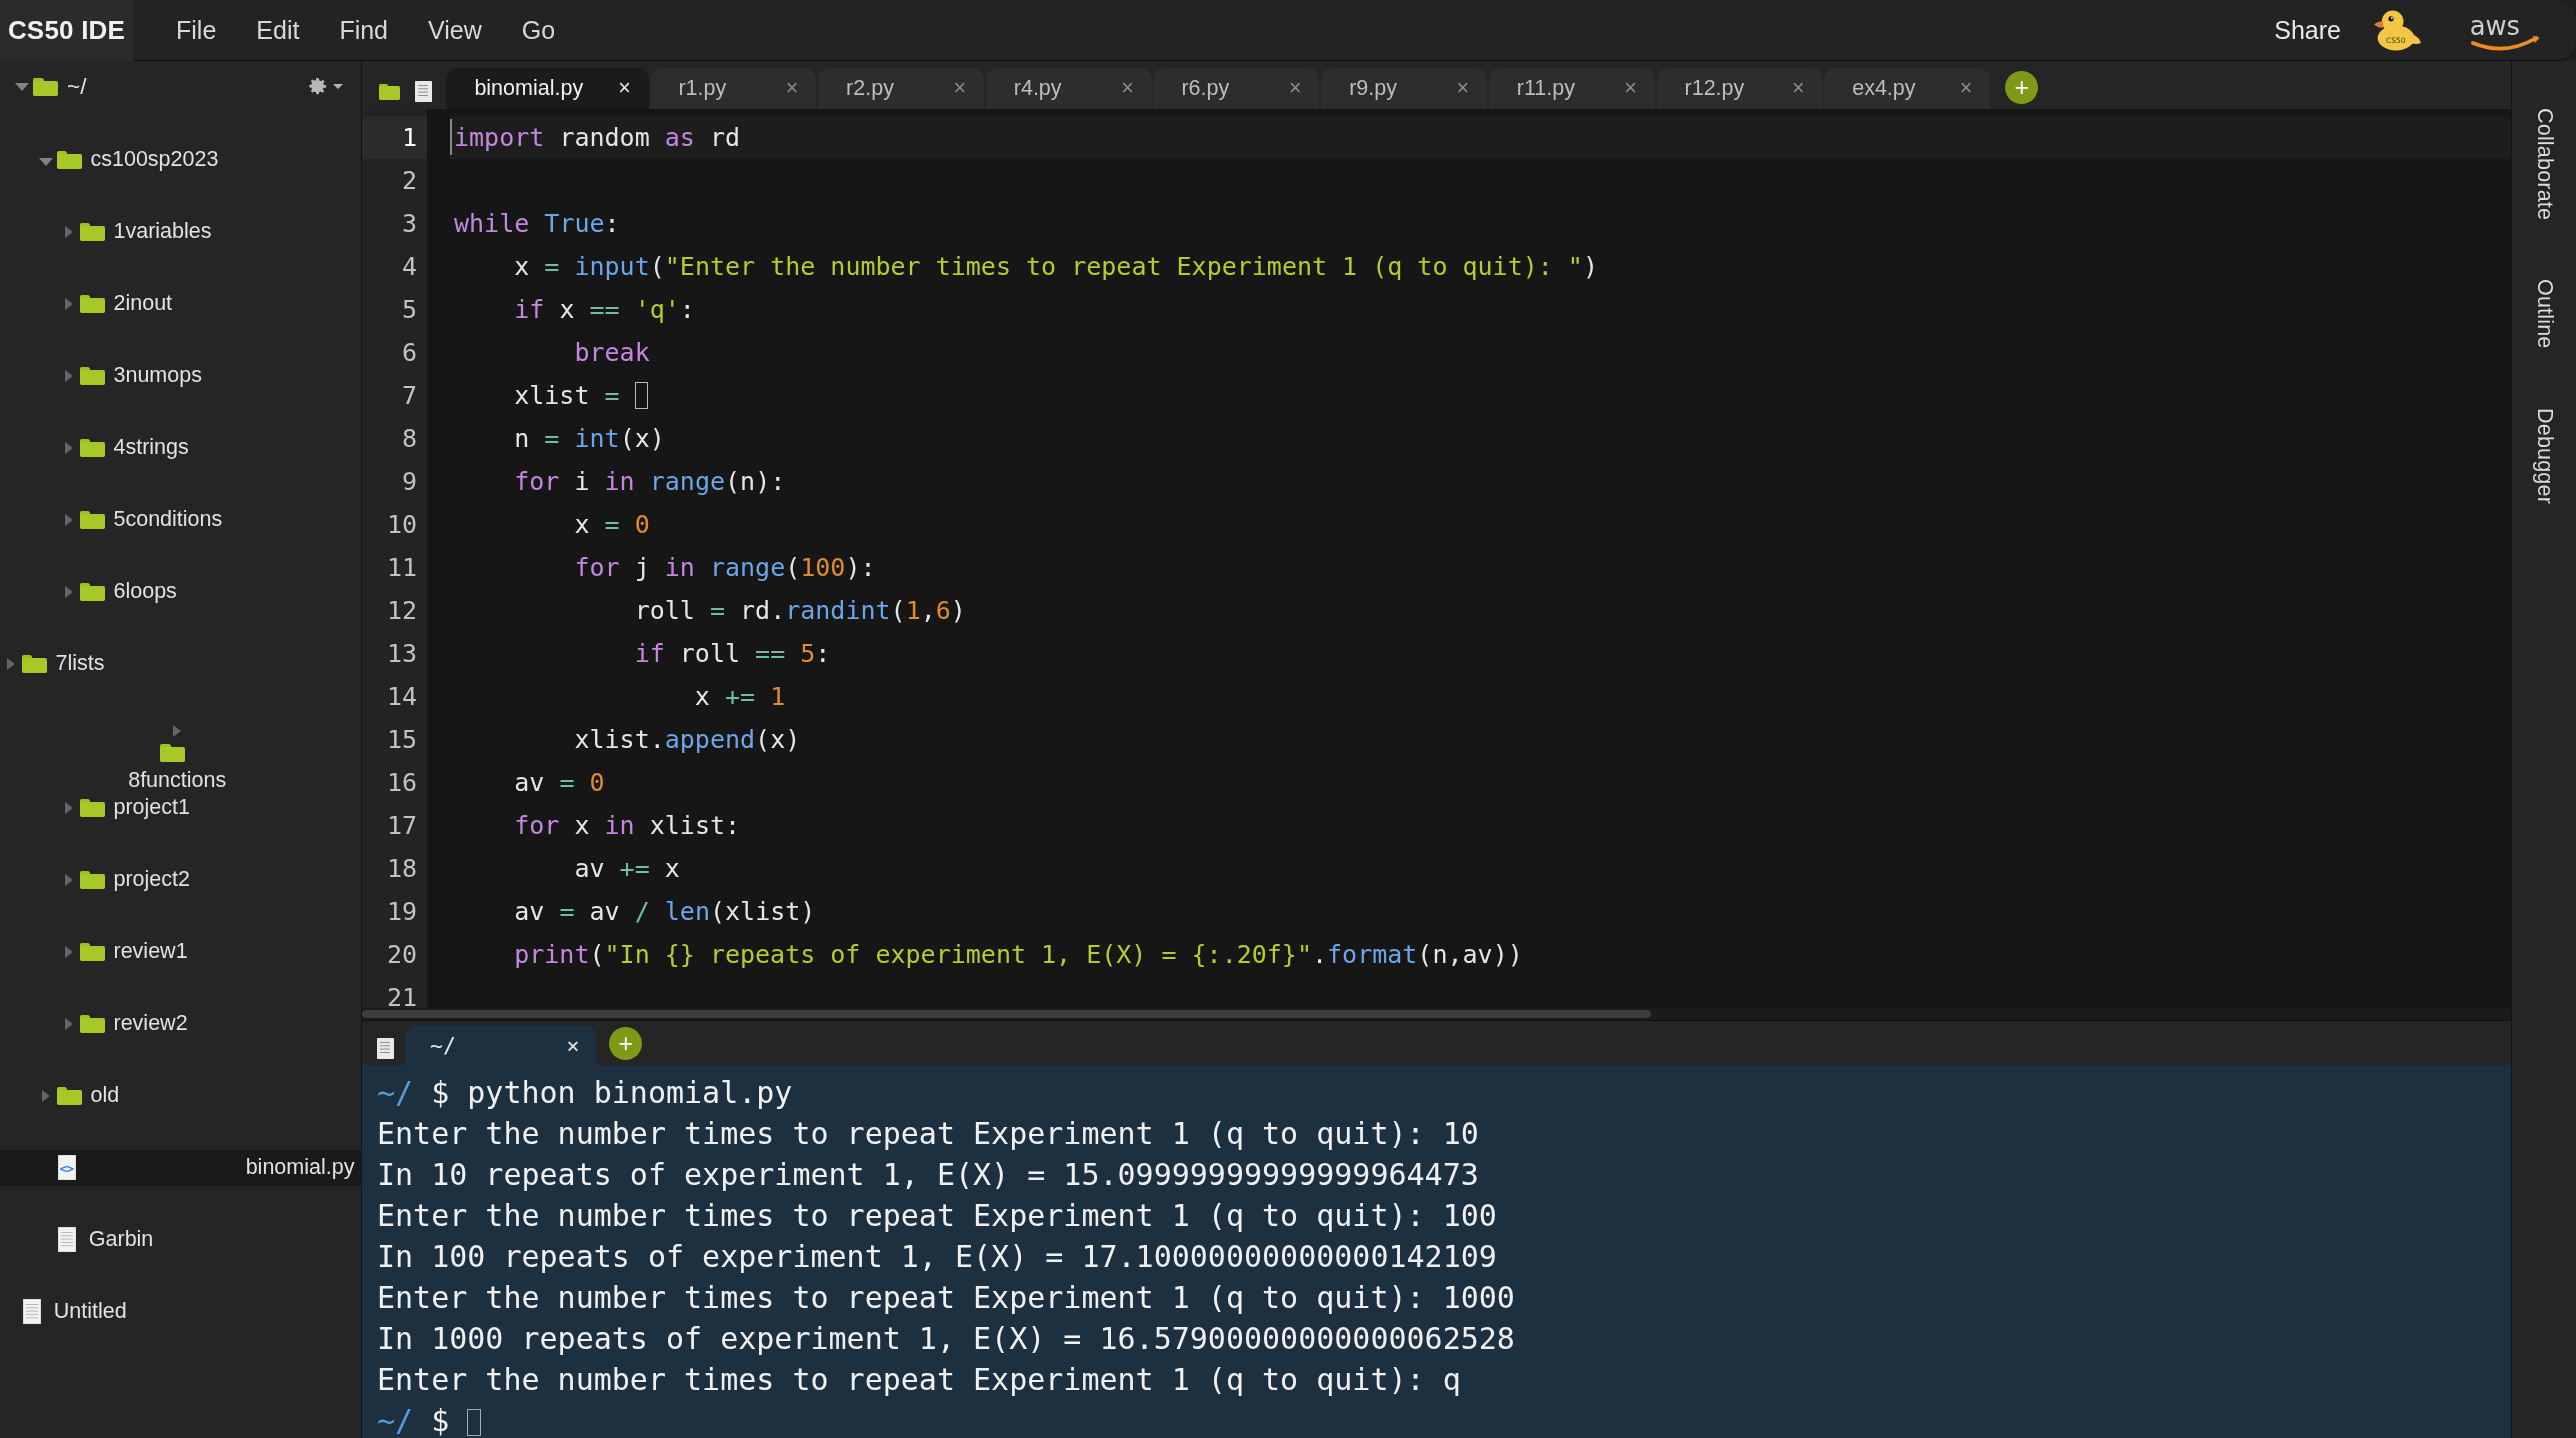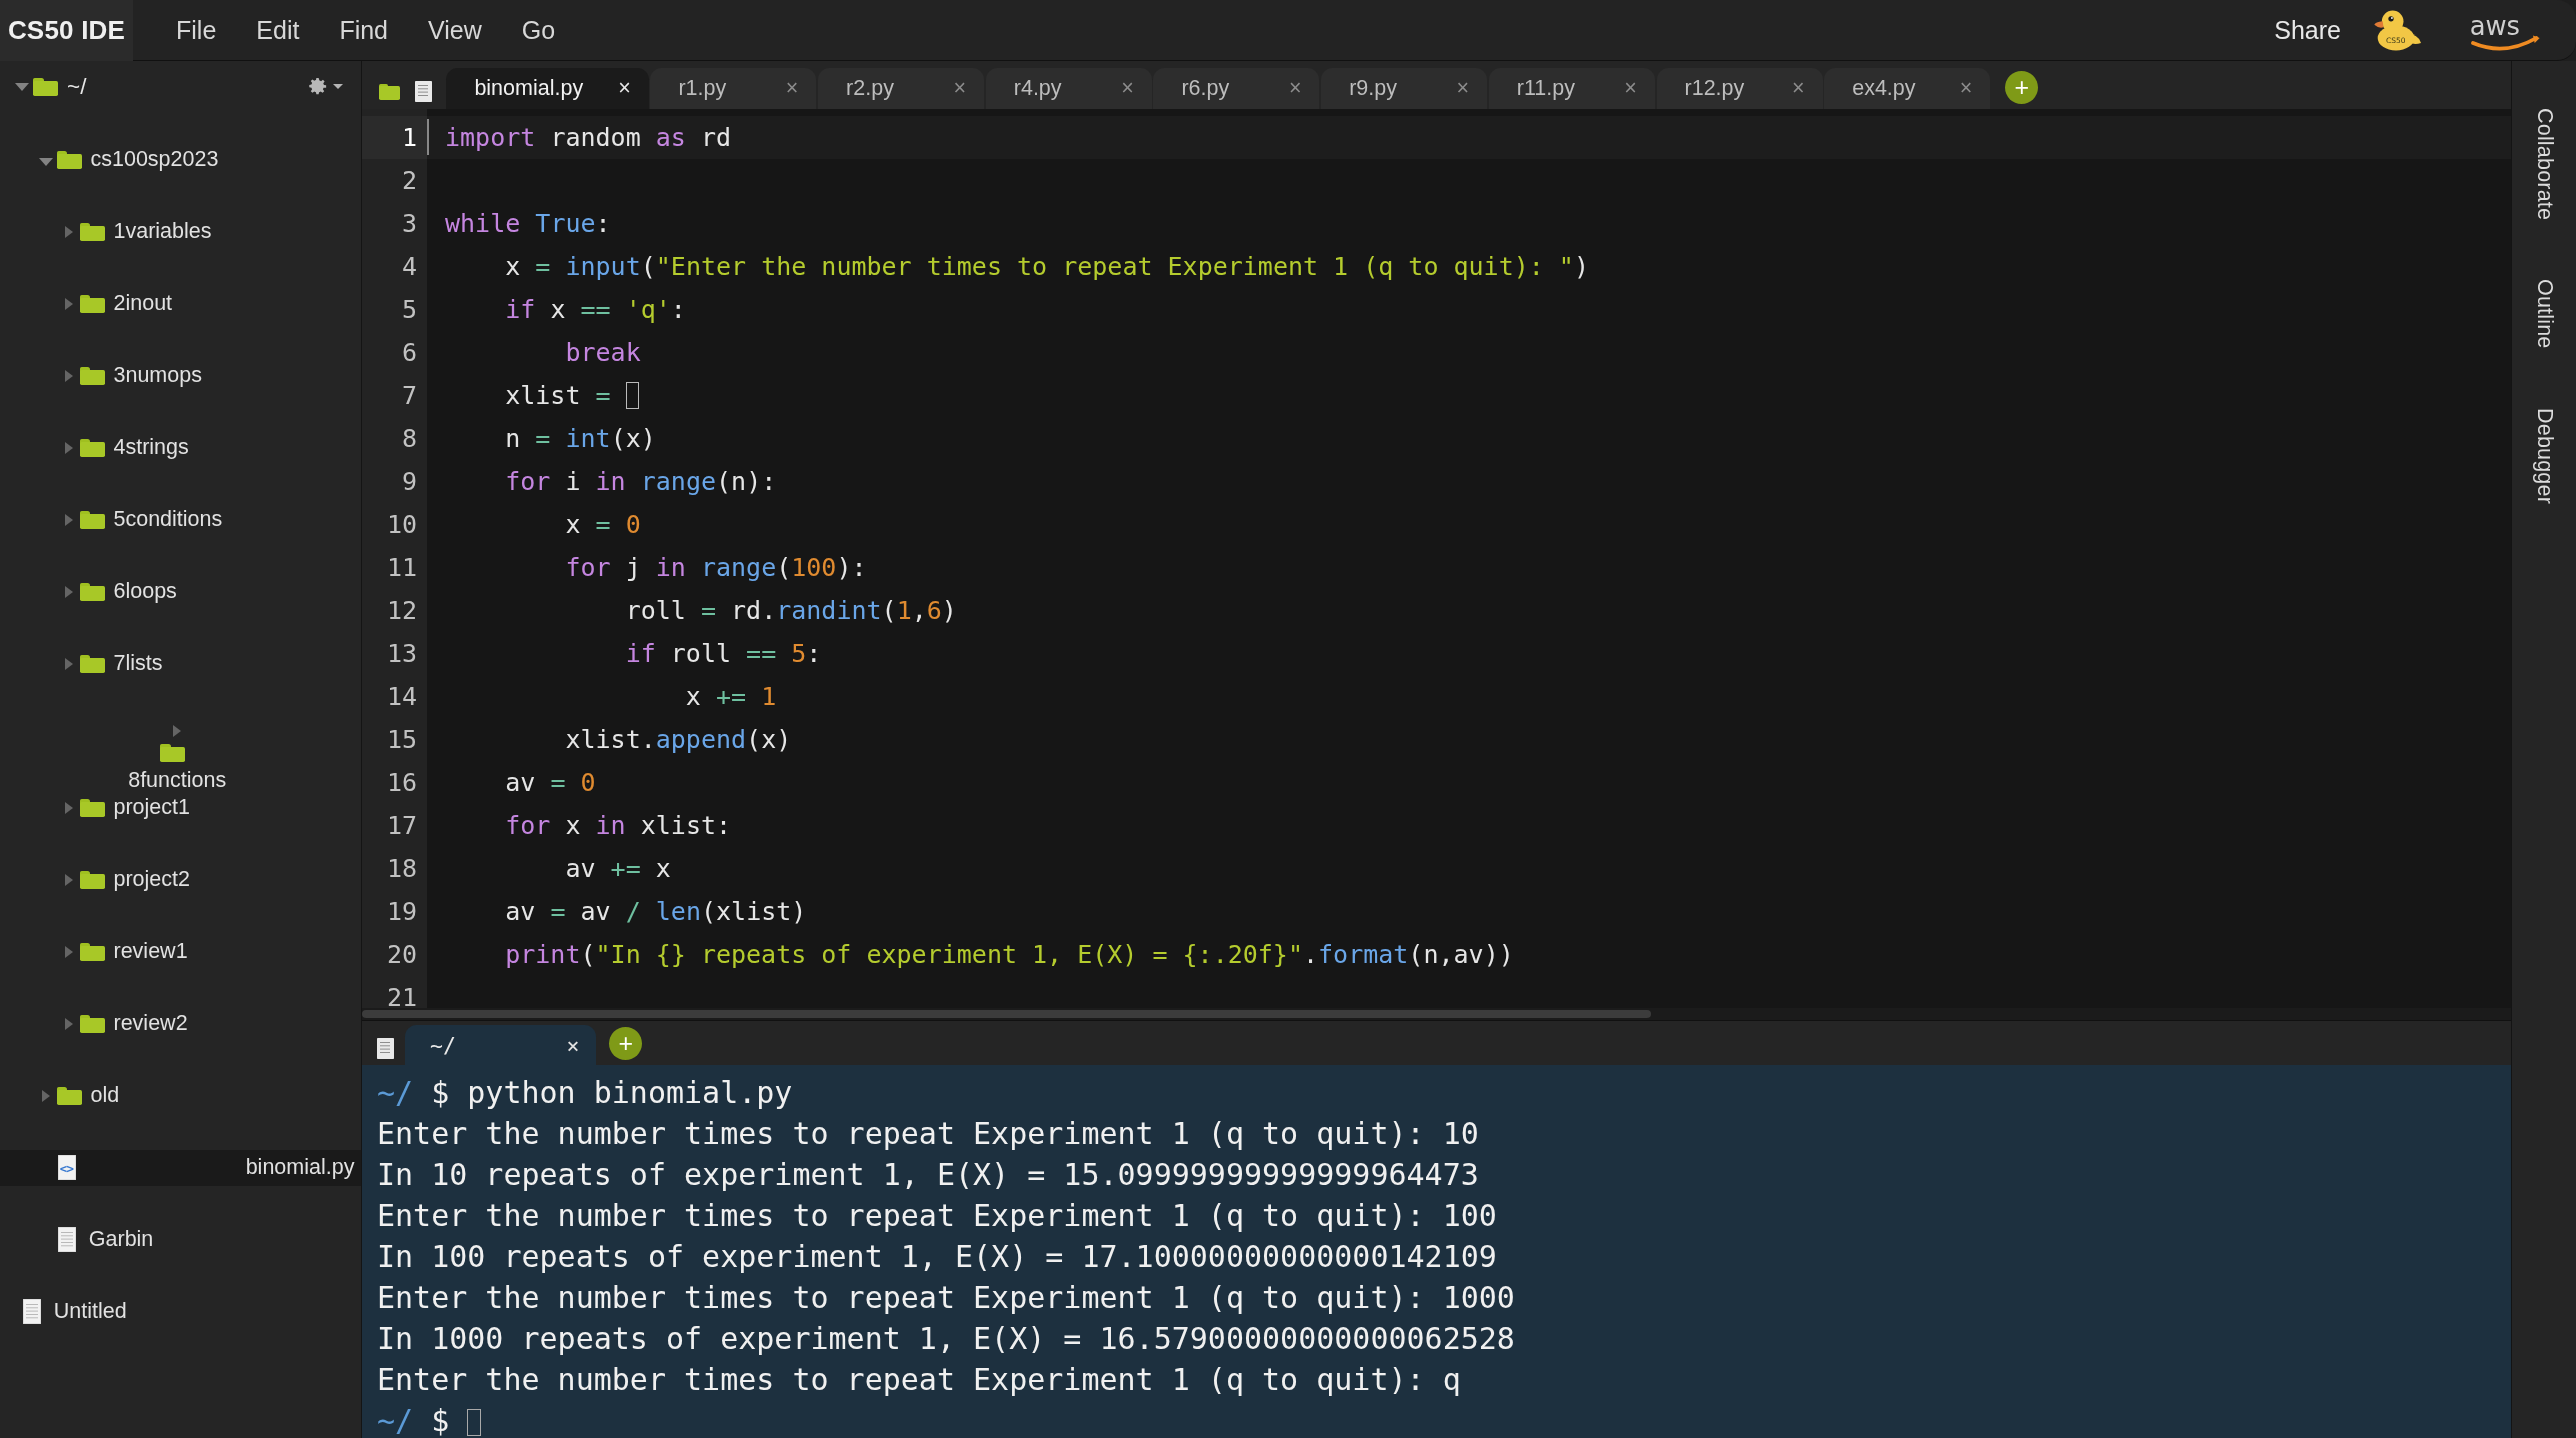--- a/index.html
+++ b/index.html
@@ -124,21 +124,21 @@
   .gutter {
     width: 65px; flex: 0 0 65px; background: #232323; text-align: right; padding-top: 6.6px;
     color: #c2c2c2; font-family: "DejaVu Sans Mono", monospace; font-size: 25px;
   }
   .gutter div { height: 43px; line-height: 43px; padding-right: 10px; }
   .gutter div.cur { background: #2b2b2b; color: #fff; }
   .code {
     flex: 1; padding-top: 6.6px; font-family: "DejaVu Sans Mono", monospace;
     font-size: 25px; color: #e6e6e6; white-space: pre; overflow: hidden; position: relative;
   }
-  .code .ln { height: 43px; line-height: 43px; padding-left: 18px; position: relative; }
+  .code .ln { height: 43px; line-height: 43px; padding-left: 4px; position: relative; margin-left: 23px; }
   .code .ln.cur { background: #1d1d1d; }
   .code .ln.cur::before { content:""; position:absolute; left:0; top:3.3px; bottom:3.3px; width:1.7px; background:#888; }
   .k  { color: #c586e0; }      
   .bi { color: #6aa6e8; }      
   .st { color: #b5cc2e; }      
   .nu { color: #e08b30; }      
   .op { color: #6fc0a0; }      
   .cn { color: #6aa6e8; }      
   .pl { color: #e6e6e6; }
   .curs-box {
@@ -262,21 +262,21 @@
           <div class="tree-row" style="padding-left: 58px;">
             <span class="tw"><i class="caret-right"></i></span>
             <span class="folder-ico"></span>
             <span>5conditions</span>
           </div>
           <div class="tree-row" style="padding-left: 58px;">
             <span class="tw"><i class="caret-right"></i></span>
             <span class="folder-ico"></span>
             <span>6loops</span>
           </div>
-          <div class="tree-row" style="padding-left: 58px;">
+          <div class="tree-row" style="">
             <span class="tw"><i class="caret-right"></i></span>
             <span class="folder-ico"></span>
             <span>7lists</span>
           </div>
           <div class="tree-row" style=" flex-direction: column;">
             <span class="tw"><i class="caret-right"></i></span>
             <span class="folder-ico"></span>
             <span>8functions</span>
           </div>
           <div class="tree-row" style="padding-left: 58px;">

